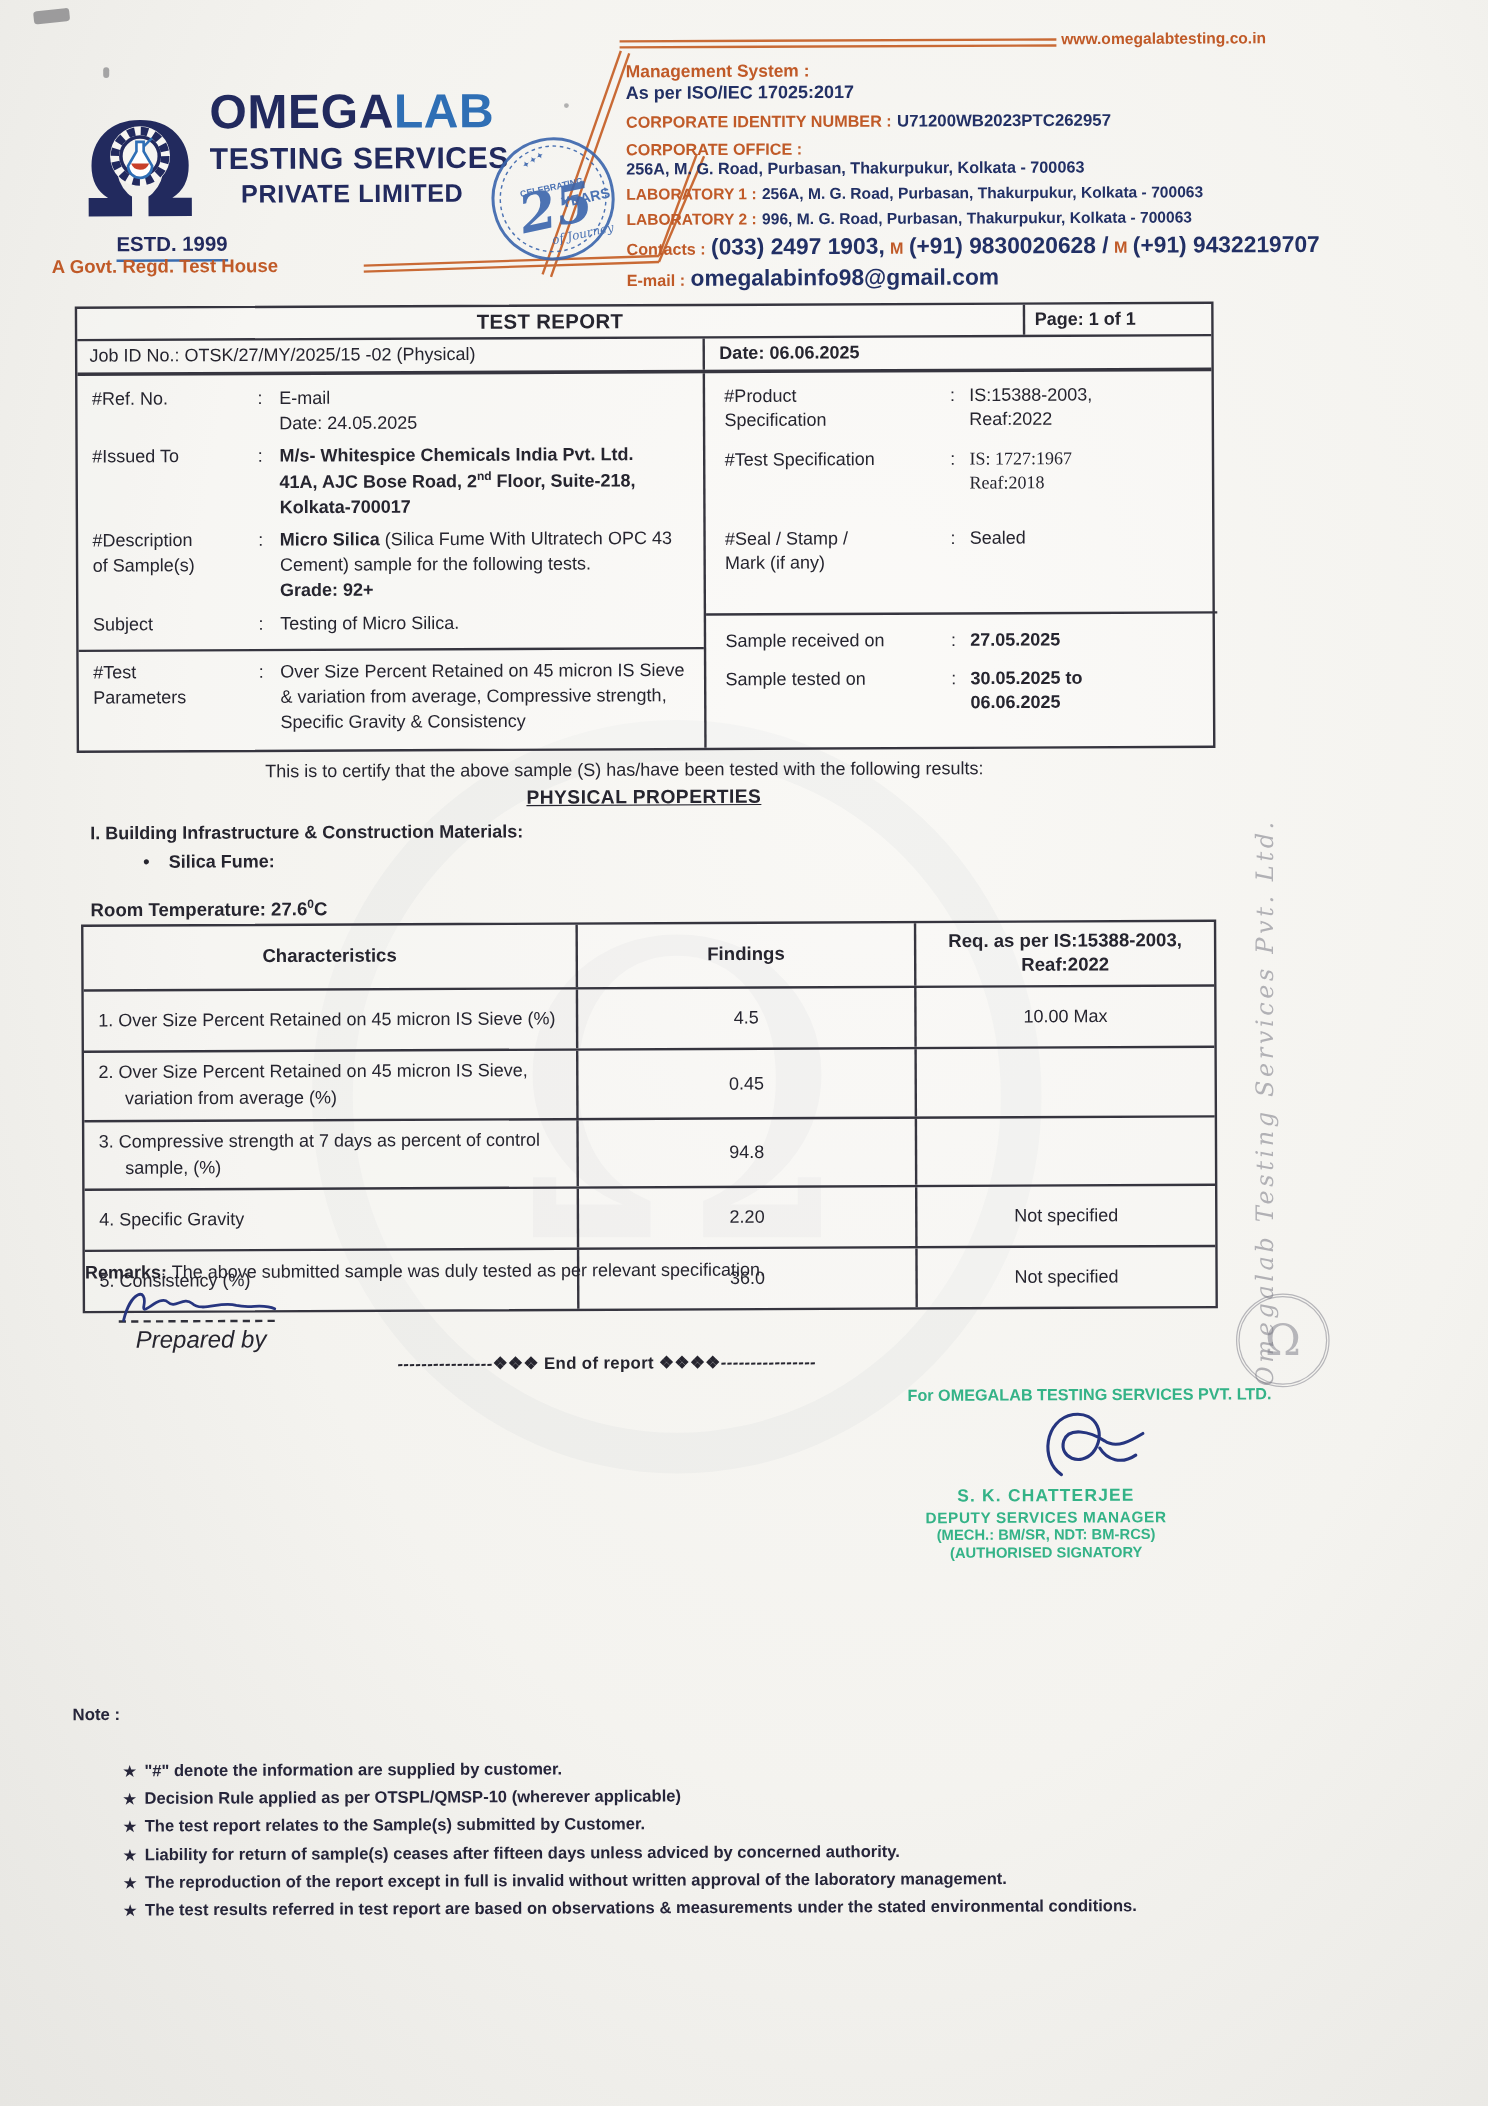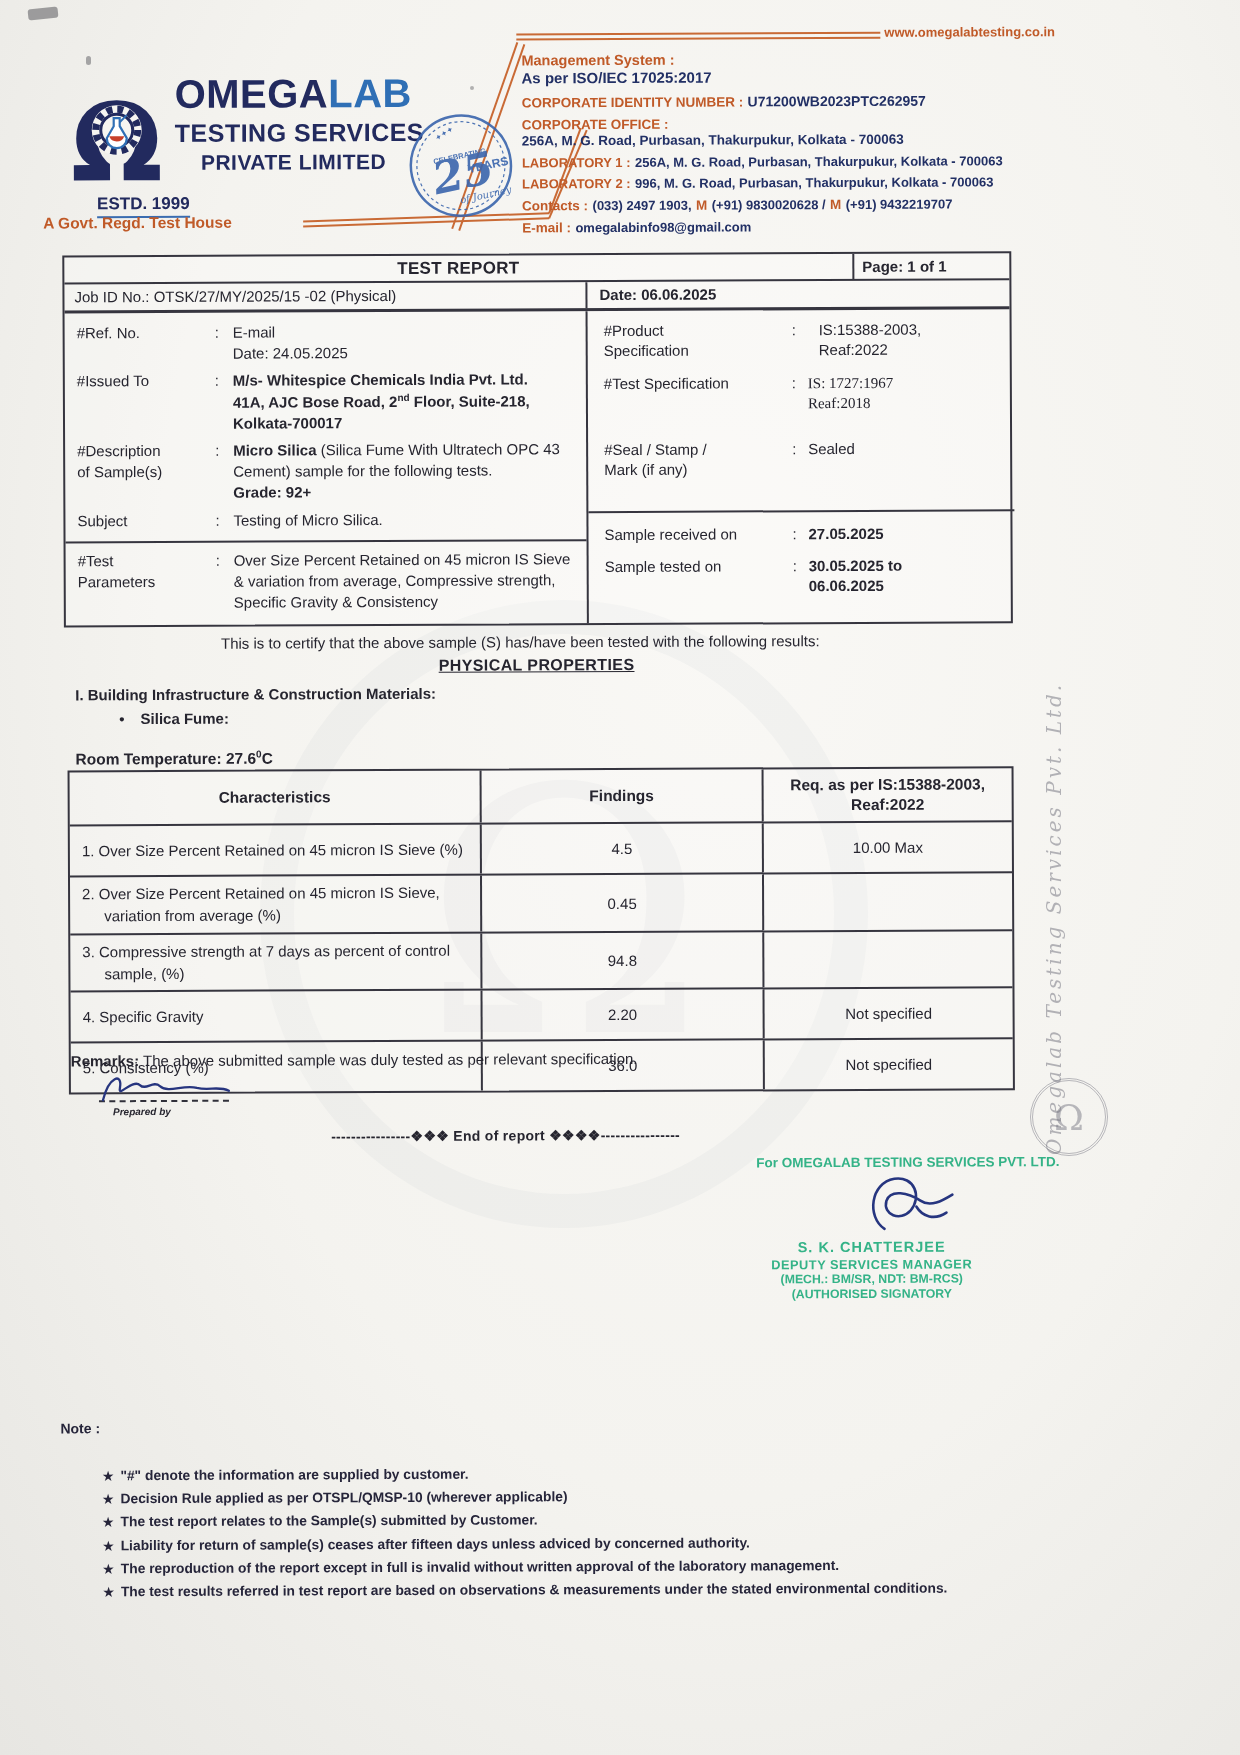--- a/index.html
+++ b/index.html
@@ -41,21 +41,21 @@
   .brand-l1{font-size:40px;font-weight:bold;letter-spacing:.5px;color:#222a5e;}
   .brand-l1 .accent{color:#2f6fb5;}
   .brand-l2{font-size:25px;font-weight:bold;color:#222a5e;margin-top:7px;letter-spacing:.5px;}
   .brand-l3{font-size:21px;font-weight:bold;color:#222a5e;margin-top:6px;margin-left:26px;letter-spacing:.5px;}
   .estd{left:100px;top:192px;font-size:17px;font-weight:bold;color:#222a5e;border-bottom:2px solid #3a6cb0;padding-bottom:2px;}
   .tagline{left:46px;top:212px;font-size:15.5px;font-weight:bold;color:#c05a28;}
   .badge{left:408px;top:106px;width:112px;height:118px;opacity:.9;}
   .head-info{left:525px;top:52px;width:600px;line-height:1.18;}
   .hi-row{margin-bottom:3px;}
   .lab-orange{color:#c05a28;font-weight:bold;font-size:13.5px;}
-  .val-navy{color:#223065;font-weight:bold;font-size:13px;}
+  .val-navy{color:#223065;font-weight:bold;font-size:19px;}
   .mgmt-label{font-size:14.5px;}
   .mgmt-val{font-size:15px;}
   .addr{font-size:13.5px;}
 
   
   #paper-content{position:absolute;left:0;top:0;width:1240px;height:1755px;transform:rotate(-0.25deg);}
 
   
   .meta-table{left:65px;top:253px;width:945px;border:2px solid #36353f;background:rgba(255,255,255,.25);}
   .mt-row1{display:grid;grid-template-columns:1fr 155px;border-bottom:2px solid #36353f;}
@@ -91,21 +91,21 @@
   .res-row{display:grid;grid-template-columns:412px 282px 1fr;border-bottom:2px solid #36353f;min-height:49px;}
   .res-rows-host .res-row:last-child{border-bottom:none;}
   .res-row>div{font-size:15px;display:flex;align-items:center;}
   .cell-char{padding:6px 8px 6px 34px;text-indent:-22px;line-height:1.45;}
   .cell-find,.cell-req{justify-content:center;text-align:center;padding:4px 6px;}
   .remarks{left:70px;top:1050px;font-size:15px;}
 
   
   .sig-prep{left:98px;top:1068px;}
   .prep-dashes{width:130px;border-bottom:2.5px dashed #30303a;margin-top:30px;}
-  .prep-label{font-size:10px;font-weight:bold;font-style:italic;margin-top:4px;margin-left:14px;}
+  .prep-label{font-size:20px;font-weight:normal;font-style:italic;margin-top:4px;margin-left:14px;}
   .end-line{left:330px;top:1127px;font-size:14px;font-weight:bold;letter-spacing:.3px;}
   .stamp{color:rgba(35,172,126,.92);}
   .for-company{left:755px;top:1156px;font-size:13.5px;font-weight:bold;white-space:nowrap;}
   .sig-auth{left:845px;top:1168px;}
   .signatory{left:735px;top:1240px;width:270px;text-align:center;line-height:1.22;}
   .sg-name{font-size:14.5px;font-weight:bold;letter-spacing:1px;}
   .sg-title{font-size:12.8px;font-weight:bold;letter-spacing:.5px;}
   .sg-scope{font-size:12.3px;font-weight:bold;}
   .sg-auth{font-size:12.3px;font-weight:bold;}
 
@@ -264,21 +264,21 @@
           <span style="max-width:345px;">Over Size Percent Retained on 45 micron IS Sieve &amp; variation from average, Compressive strength, Specific Gravity &amp; Consistency</span>
         </div>
       </div>
       <div class="mt-right">
         <div class="rrow">
           <span>
             <span style="display:block;">#Product</span>
             <span style="display:block;">Specification</span>
           </span>
           <span>:</span>
-          <span style="max-width:150px;margin-left:11px;">IS:15388-2003, Reaf:2022</span>
+          <span style="max-width:150px;">IS:15388-2003, Reaf:2022</span>
         </div>
         <div class="rrow">
           <span>#Test Specification</span>
           <span>:</span>
           <span style="max-width:130px;font-family:Liberation Serif, serif;">IS: 1727:1967 Reaf:2018</span>
         </div>
         <div class="rrow" style="margin-top:26px;">
           <span>
             <span style="display:block;">#Seal / Stamp /</span>
             <span style="display:block;">Mark (if any)</span>

